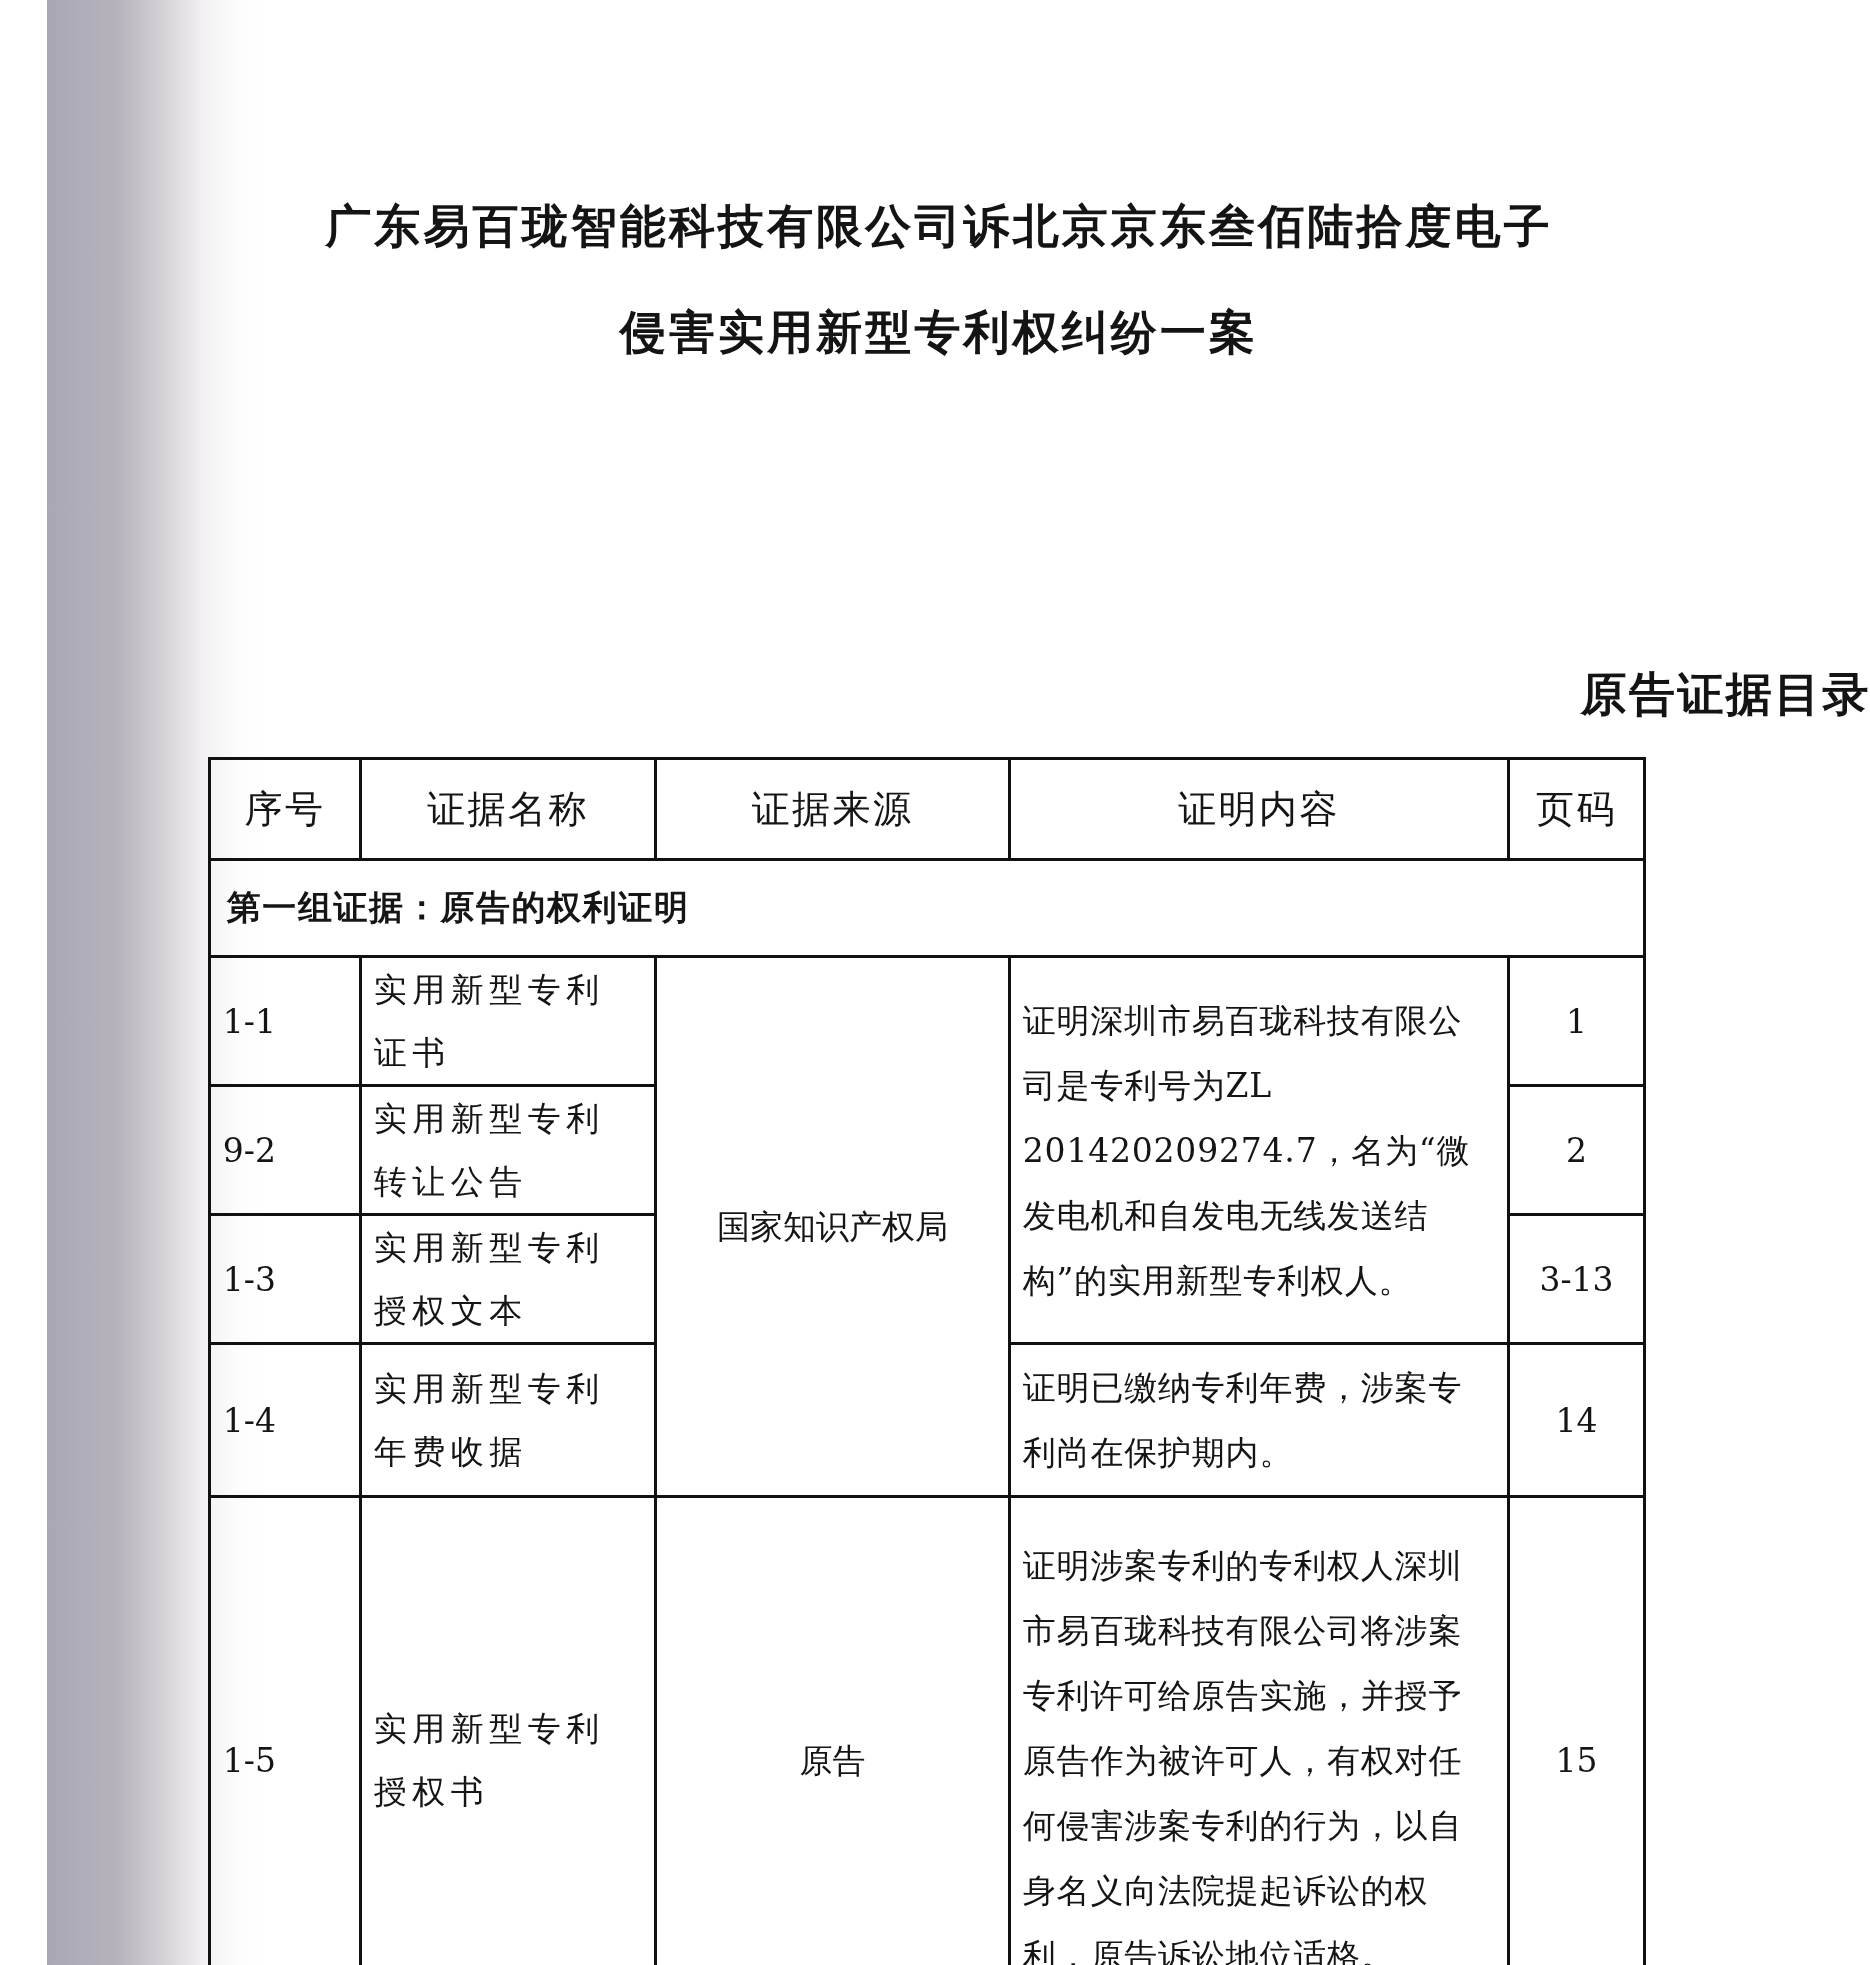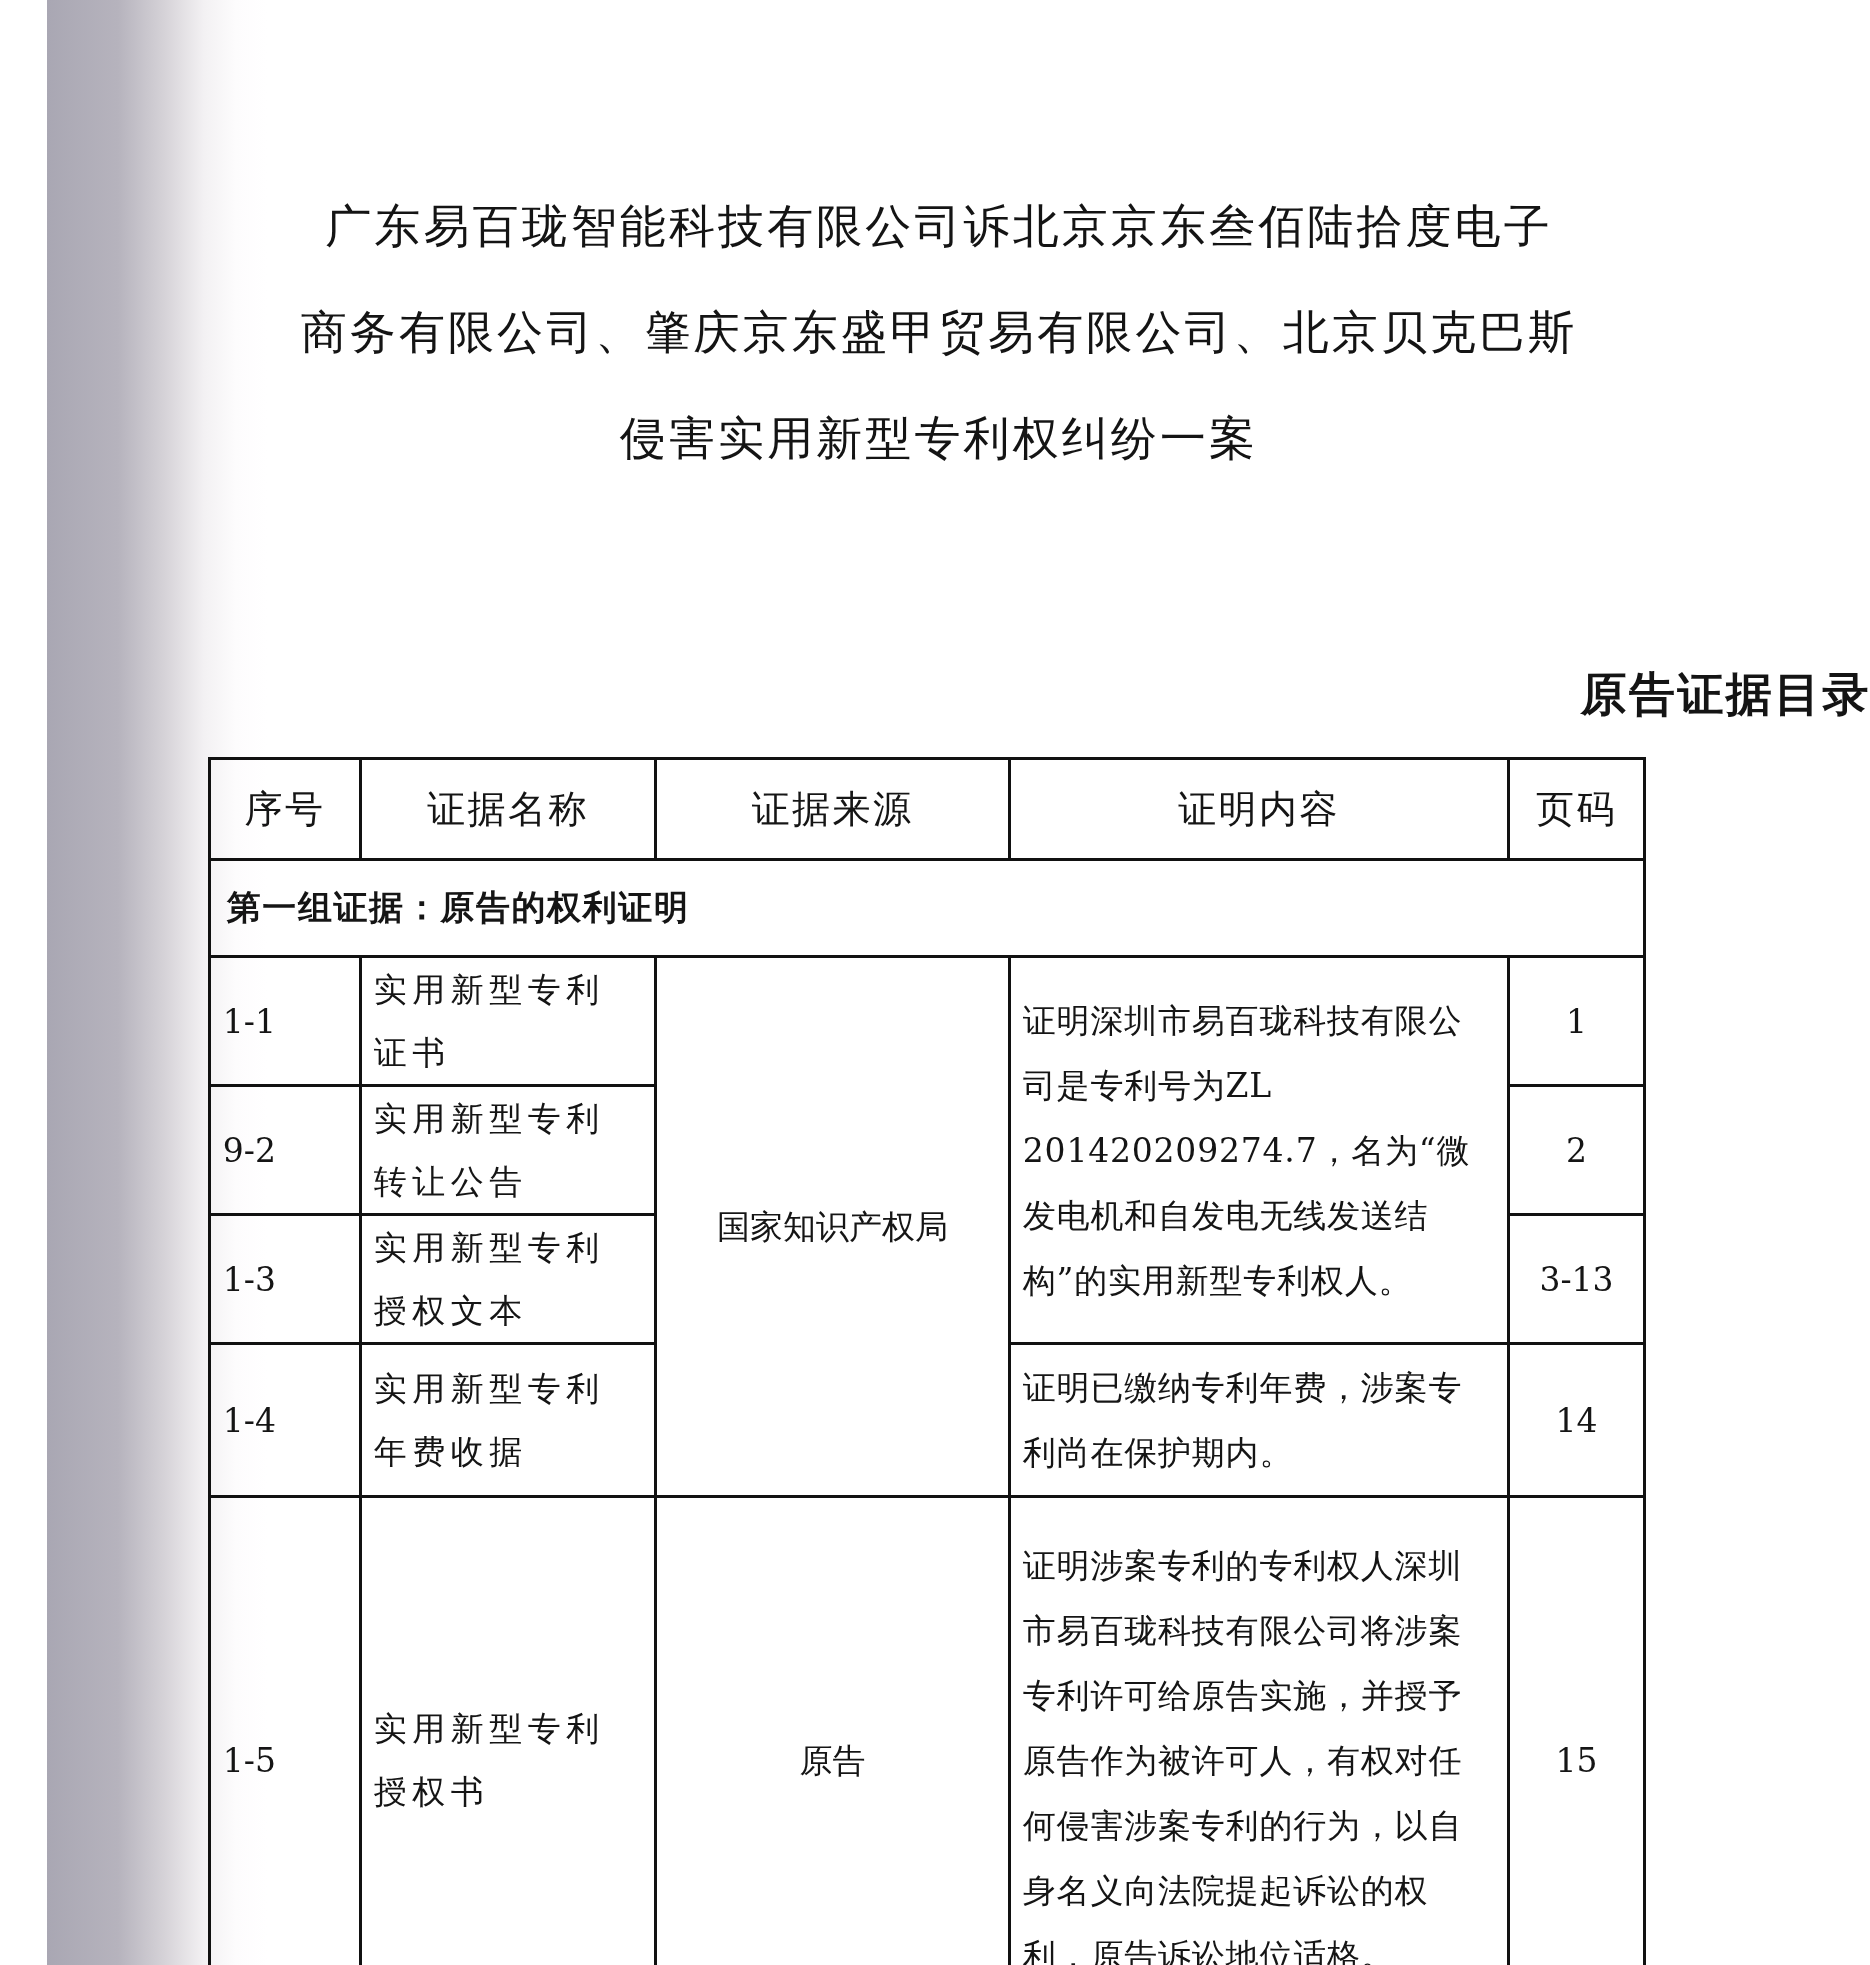--- a/index.html
+++ b/index.html
@@ -10,21 +10,21 @@
     color:#111;
   }
   .page {
     position:absolute; left:47px; top:0; width:1824px; height:2413px;
     background:linear-gradient(to right,#a9a7b3 0px,#b6b3bd 71px,#d6d3d8 118px,#f3f1f3 157px,#fdfcfd 189px,#ffffff 220px);
   }
   .title-block {
     position:absolute; left:212px; top:173px; width:1454px;
     text-align:center;
     font-family:"DejaVu Sans","Liberation Sans",sans-serif;
-    font-weight:normal; font-size:46px; line-height:106px; letter-spacing:3.1px;
+    font-weight:bold; font-size:46px; line-height:106px; letter-spacing:3.1px;
     color:#141414;
   }
   .title-line { display:block; white-space:nowrap; }
   .subtitle {
     position:absolute; left:0; width:1871px; top:664px;
     text-align:right;
     font-family:"DejaVu Sans","Liberation Sans",sans-serif;
     font-weight:bold; font-size:46px; letter-spacing:2.4px; color:#141414;
   }
   table.evidence {
@@ -48,21 +48,20 @@
     padding-left:15.7px;
   }
 </style>
 </head>
 <body>
 
 <div class="page"></div>
 
 <div class="title-block">
   <span class="title-line">广东易百珑智能科技有限公司诉北京京东叁佰陆拾度电子</span>
-  <span class="title-line">商务有限公司、肇庆京东盛甲贸易有限公司、北京贝克巴斯</span>
   <span class="title-line">侵害实用新型专利权纠纷一案</span>
 </div>
 
 <div class="subtitle">原告证据目录</div>
 
 <table class="evidence">
   <colgroup>
     <col style="width:151px">
     <col style="width:295px">
     <col style="width:354px">

